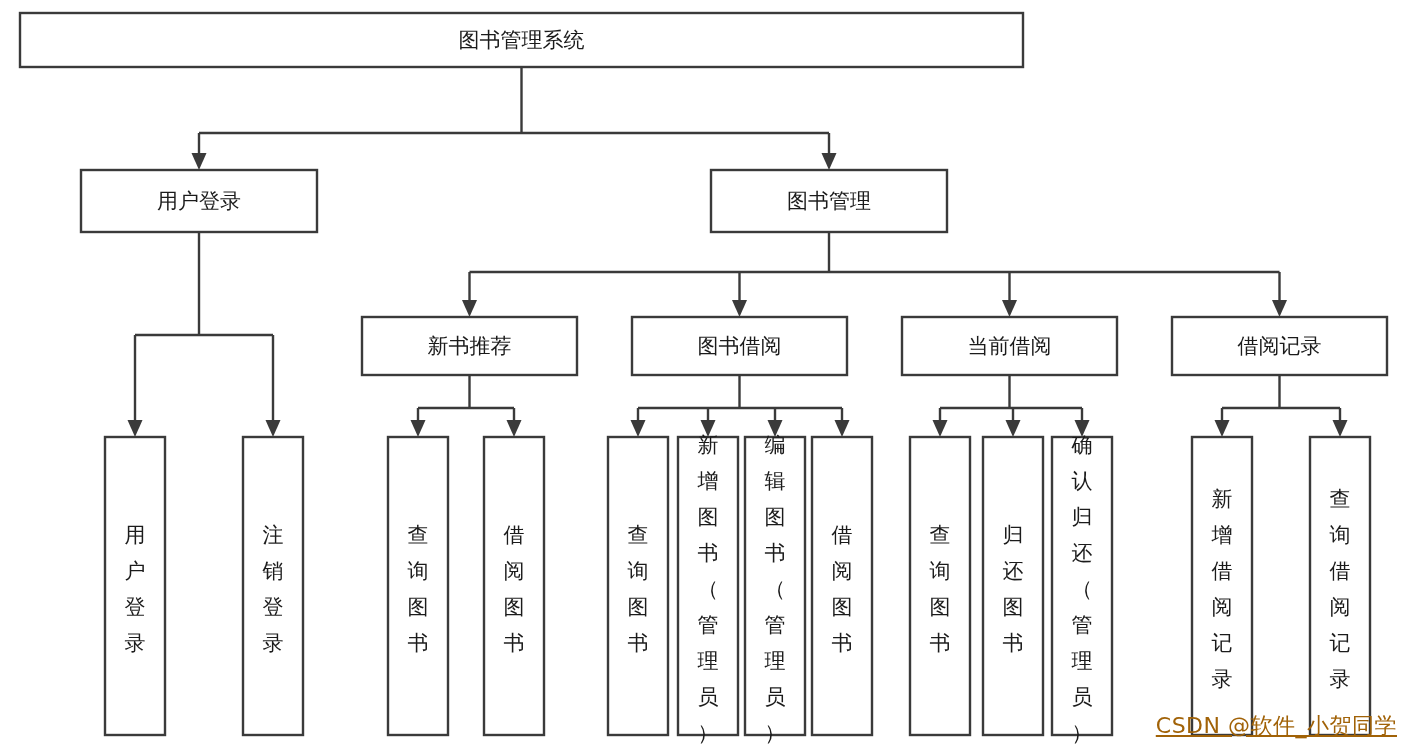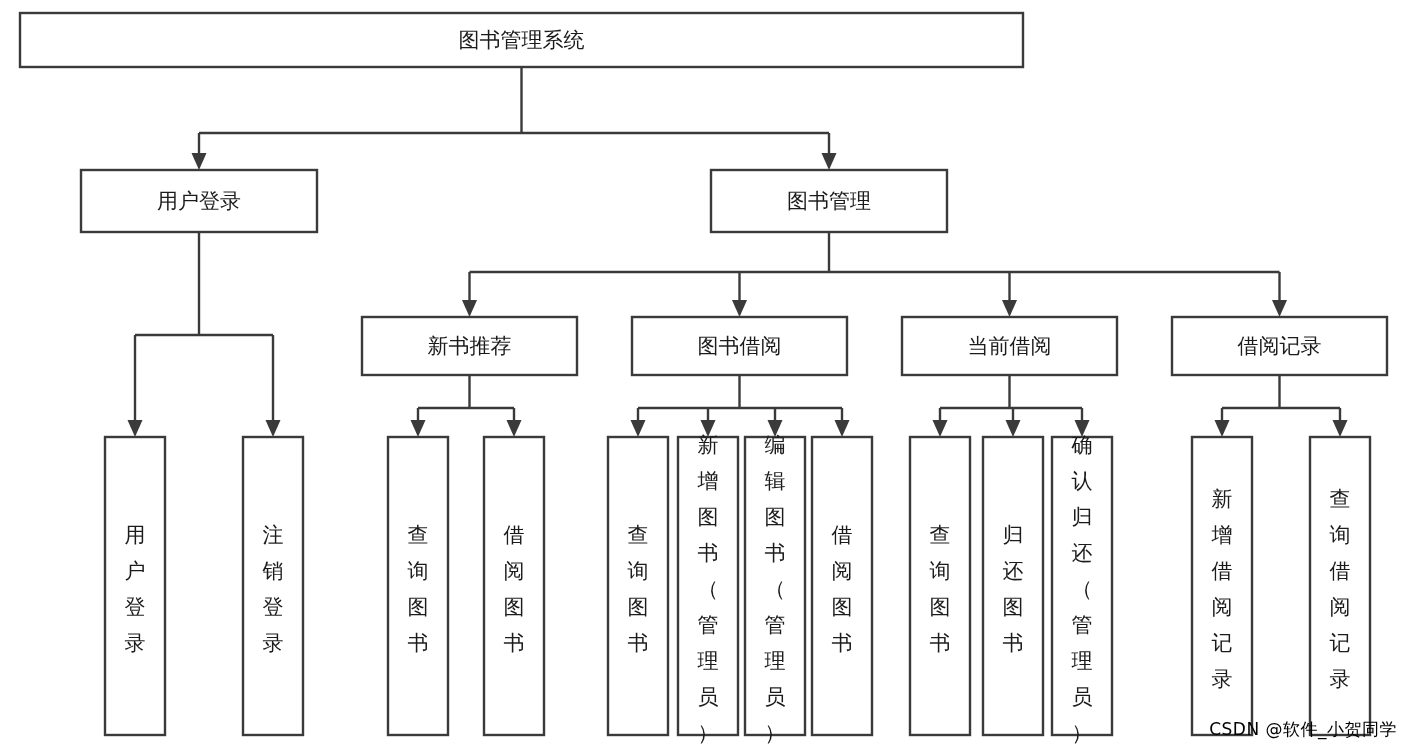--- a/index.html
+++ b/index.html
@@ -42,25 +42,26 @@
   }
   .arrow-head {
     fill: #3a3a3a;
     stroke: none;
   }
   .watermark {
     position: absolute;
     right: 8px;
     bottom: 6px;
     font-family: "DejaVu Sans", "Liberation Sans", sans-serif;
-    font-size: 17px;
-    color: #000000;
+    font-size: 22px;
+    color: #a16207;
     letter-spacing: 0.5px;
     white-space: nowrap;
     pointer-events: none;
+    text-decoration: underline;
   }
 </style>
 </head>
 <body>
 
 <div id="diagram-root">
   <svg class="tree" width="1405" height="747" viewBox="0 0 1405 747">
     <defs>
       <marker id="arrow" viewBox="0 0 12 12" refX="10" refY="6" markerWidth="7" markerHeight="7" orient="auto-start-reverse">
         <path d="M 0 0 L 12 6 L 0 12 z" class="arrow-head"></path>

